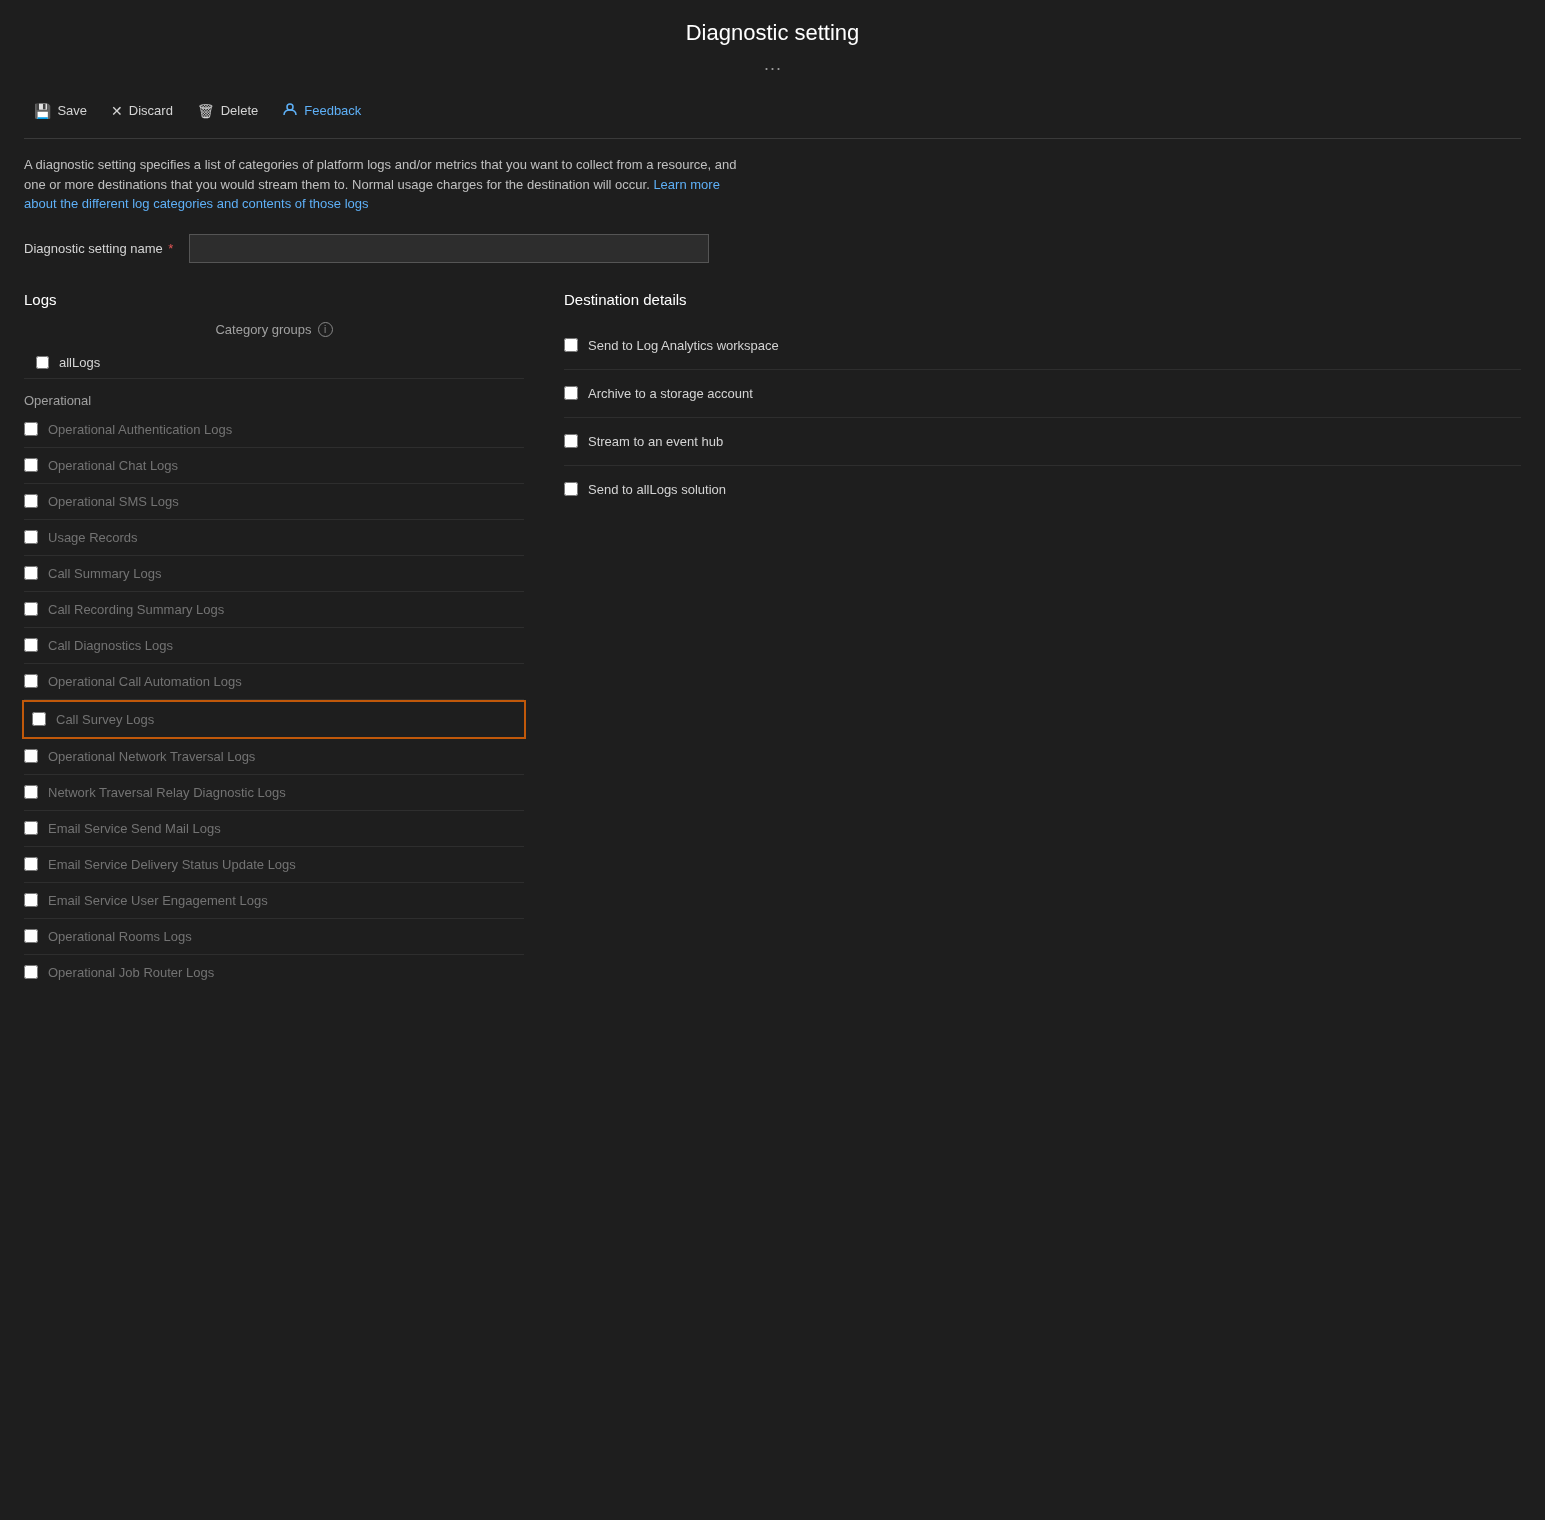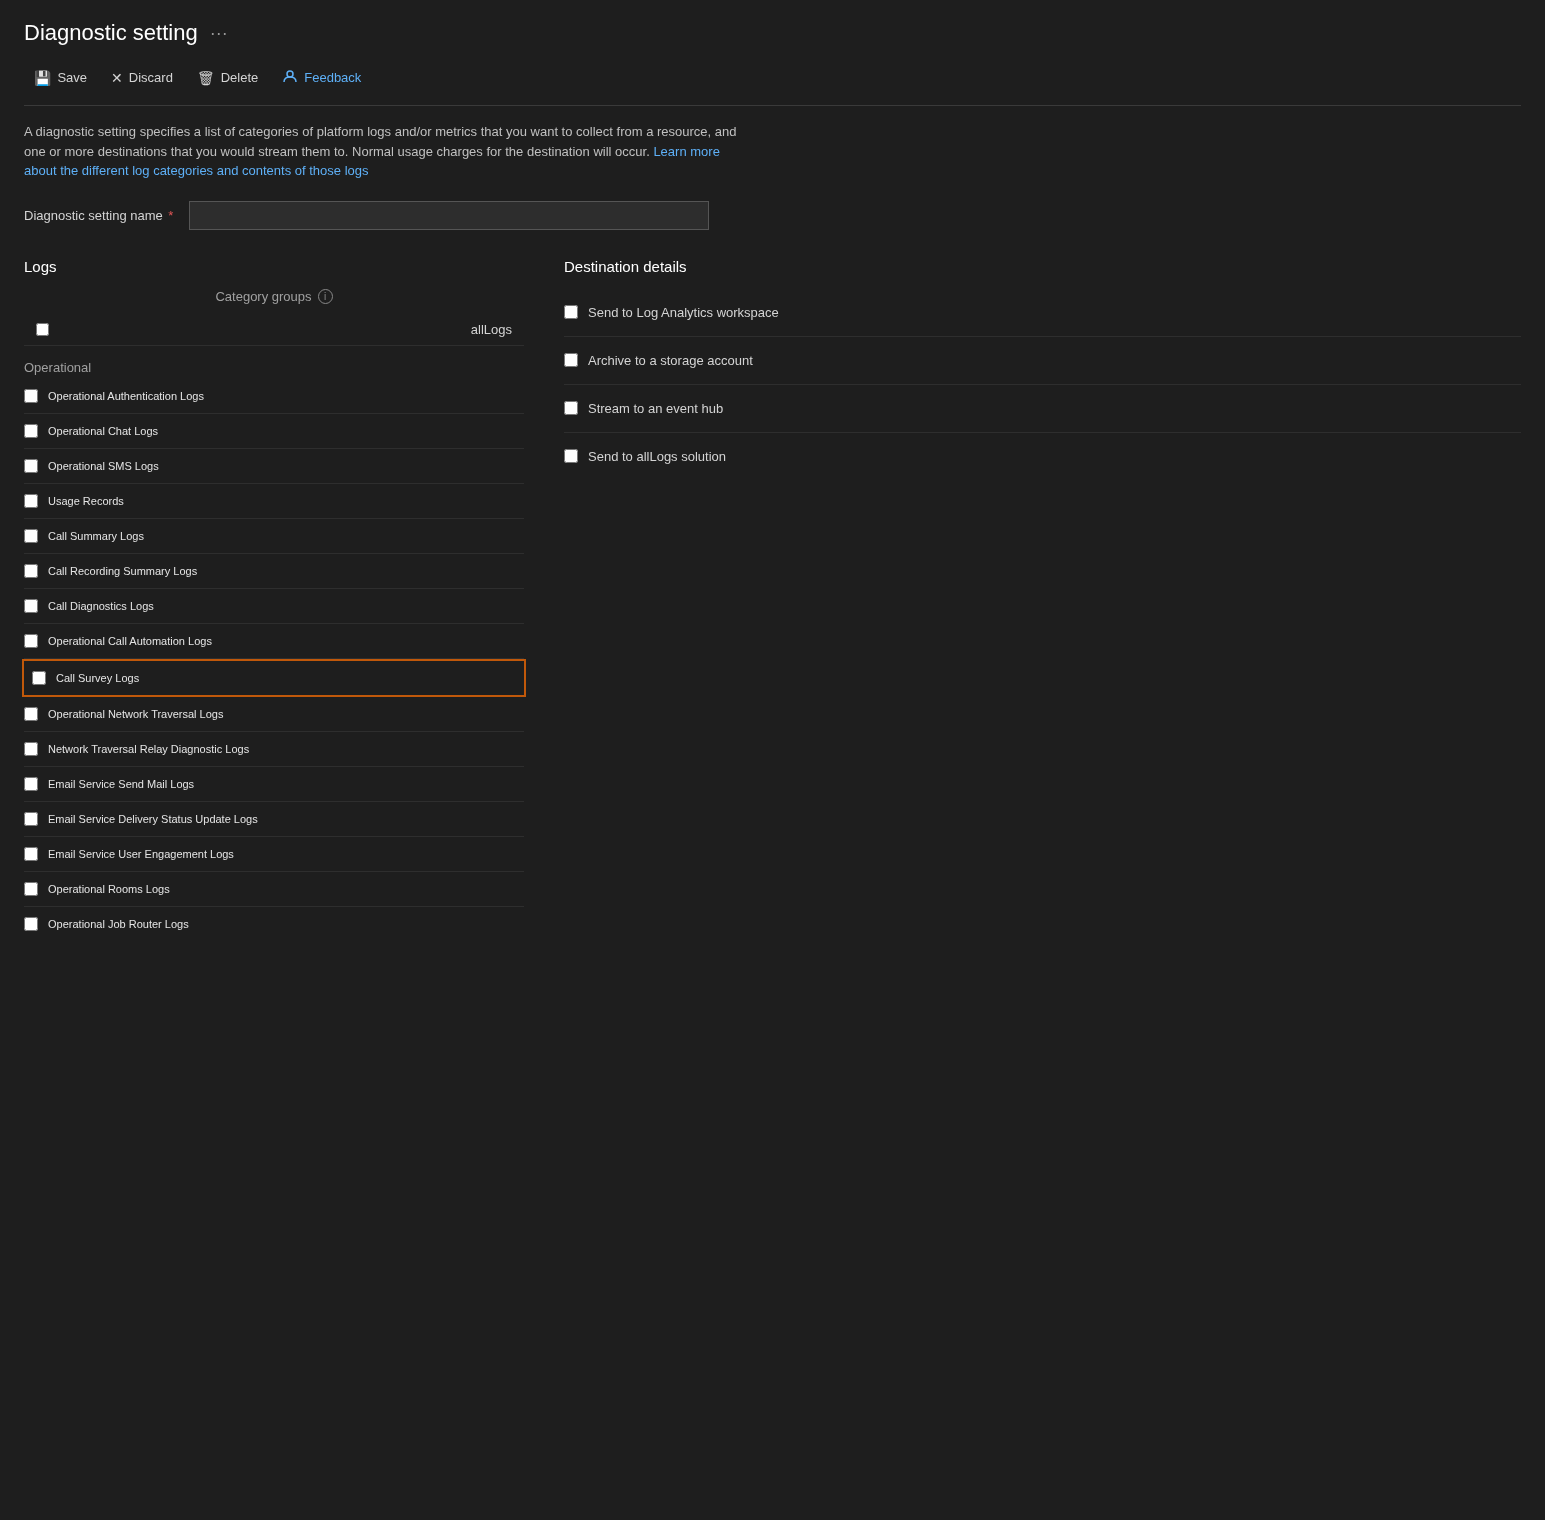--- a/index.html
+++ b/index.html
@@ -15,20 +15,21 @@
       padding: 20px 24px;
     }
     .page-title {
       font-size: 22px;
       font-weight: 300;
       color: #ffffff;
       display: flex;
       align-items: center;
       gap: 12px;
       margin-bottom: 16px;
+      flex-direction: column;
     }
     .page-title .ellipsis {
       font-size: 18px;
       color: #999;
       cursor: pointer;
     }
     .toolbar {
       display: flex;
       align-items: center;
       gap: 4px;
@@ -139,43 +140,42 @@
     }
     .checkbox-row:last-child {
       border-bottom: none;
     }
     .checkbox-row.highlighted {
       border: 2px solid #c0580a;
       padding: 10px 8px;
       margin: 0 -2px;
     }
     .checkbox-row label {
-      font-size: 11px;
-      color: #e5e5e5;
+      font-size: 13px;
+      color: #737373;
       cursor: pointer;
     }
     .checkbox-row input[type="checkbox"] {
       width: 14px;
       height: 14px;
       accent-color: #5eb0f7;
       cursor: pointer;
       flex-shrink: 0;
       background: #2d2d2d;
       border: 1px solid #666;
     }
     .alllogs-section {
       margin-bottom: 14px;
     }
     .alllogs-row {
       display: flex;
       align-items: center;
-      gap: 4px;
+      gap: 10px;
       padding: 8px 12px;
       border-bottom: 1px solid #2e2e2e;
-      justify-content: space-between;
     }
     .alllogs-row label {
       font-size: 13px;
       color: #d4d4d4;
     }
     .categories-label {
       font-size: 13px;
       color: #a0a0a0;
       margin: 10px 0 4px 0;
     }

